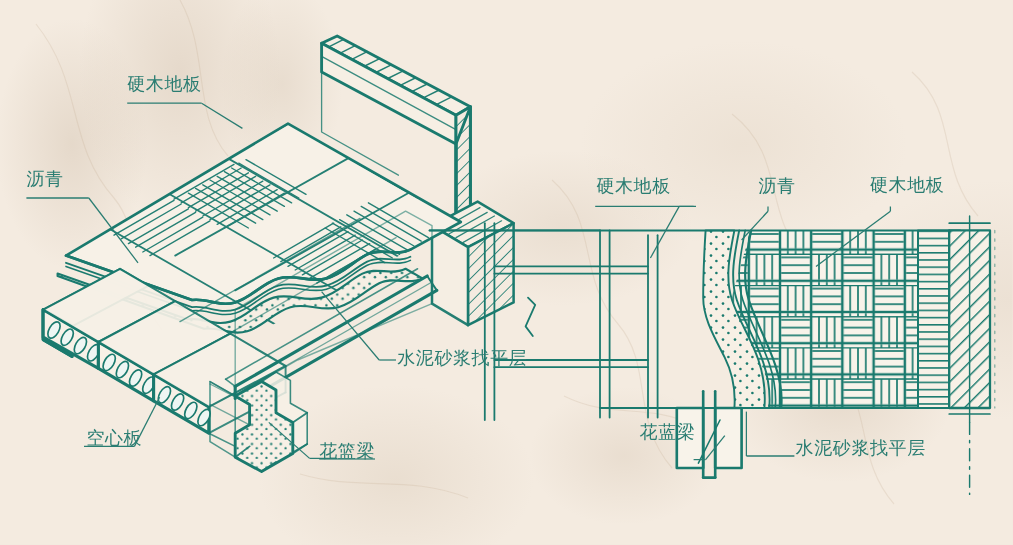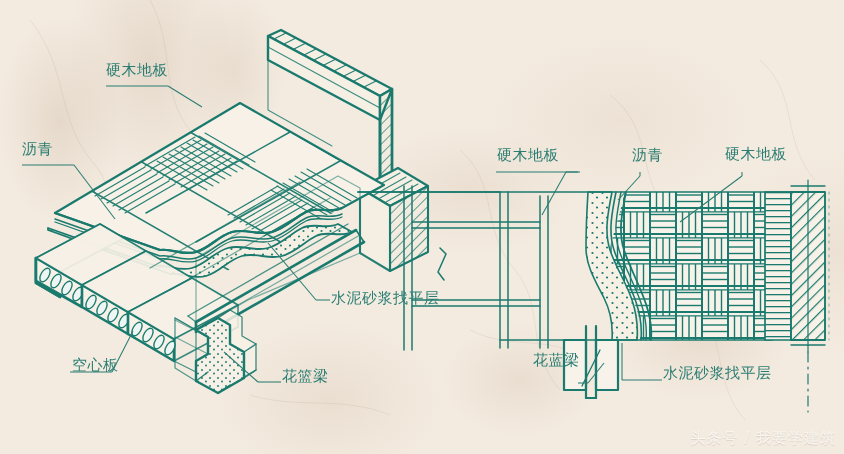--- a/index.html
+++ b/index.html
@@ -510,23 +510,22 @@
 
       <path d="M622,343 L622,380"></path>
       <path d="M622,380 L662,380"></path>
     </g>
   </svg>
 
   <div class="lbl" style="left:106px;top:63px;">硬木地板</div>
   <div class="lbl" style="left:22px;top:142px;">沥青</div>
   <div class="lbl" style="left:331px;top:291px;">水泥砂浆找平层</div>
   <div class="lbl" style="left:24px;top:358px;margin-left:48px;">空心板</div>
-  <div class="lbl" style="left:282px;top:369px;">花篮梁</div>
+  <div class="lbl" style="left:266px;top:369px;text-decoration:underline;">花篮梁</div>
 
   <div class="lbl" style="left:497px;top:148px;">硬木地板</div>
   <div class="lbl" style="left:632px;top:148px;">沥青</div>
   <div class="lbl" style="left:725px;top:147px;">硬木地板</div>
   <div class="lbl" style="left:533px;top:353px;">花蓝梁</div>
   <div class="lbl" style="left:663px;top:366px;">水泥砂浆找平层</div>
 
-  <div class="wm">头条号 / 我要学建筑</div>
 
 </div>
 
 </body></html>

